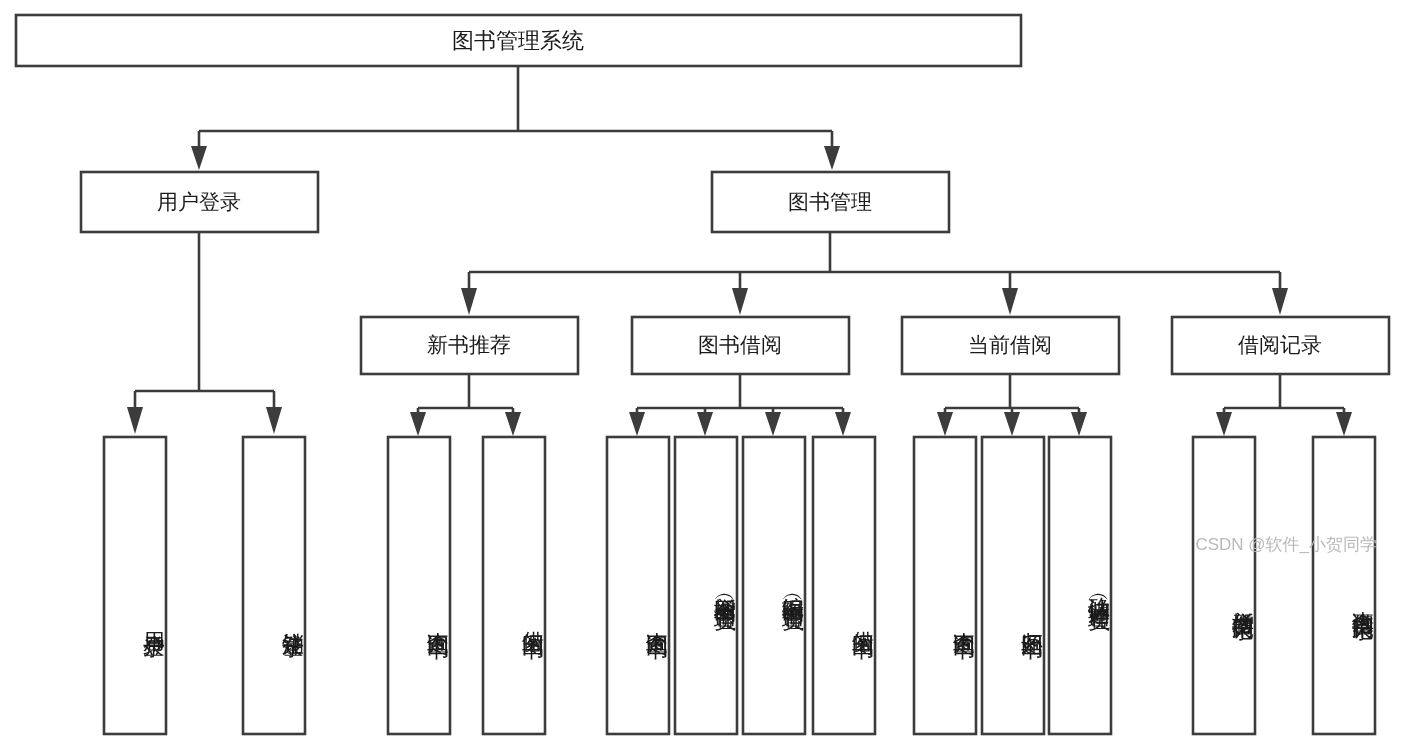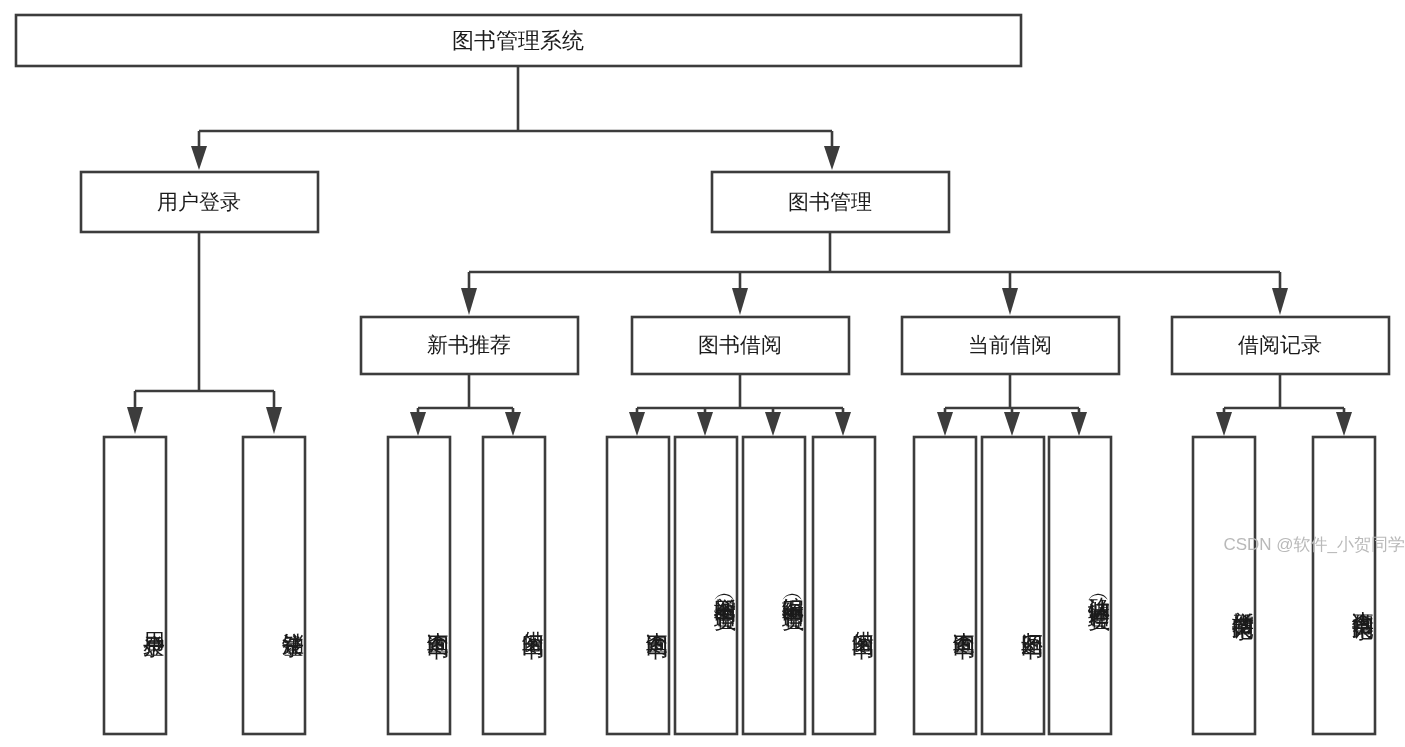--- a/index.html
+++ b/index.html
@@ -65,21 +65,21 @@
     letter-spacing: 2px;
     text-align: center;
     display: flex;
     align-items: flex-start;
     justify-content: center;
     pointer-events: none;
     user-select: none;
   }
   .watermark {
     position: absolute;
-    right: 0;
+    right: 28px;
     bottom: 6px;
     font-family: "Liberation Sans", "DejaVu Sans", sans-serif;
     font-size: 17px;
     color: #b9b9b9;
     white-space: nowrap;
     user-select: none;
   }
 </style>
 </head>
 <body>

